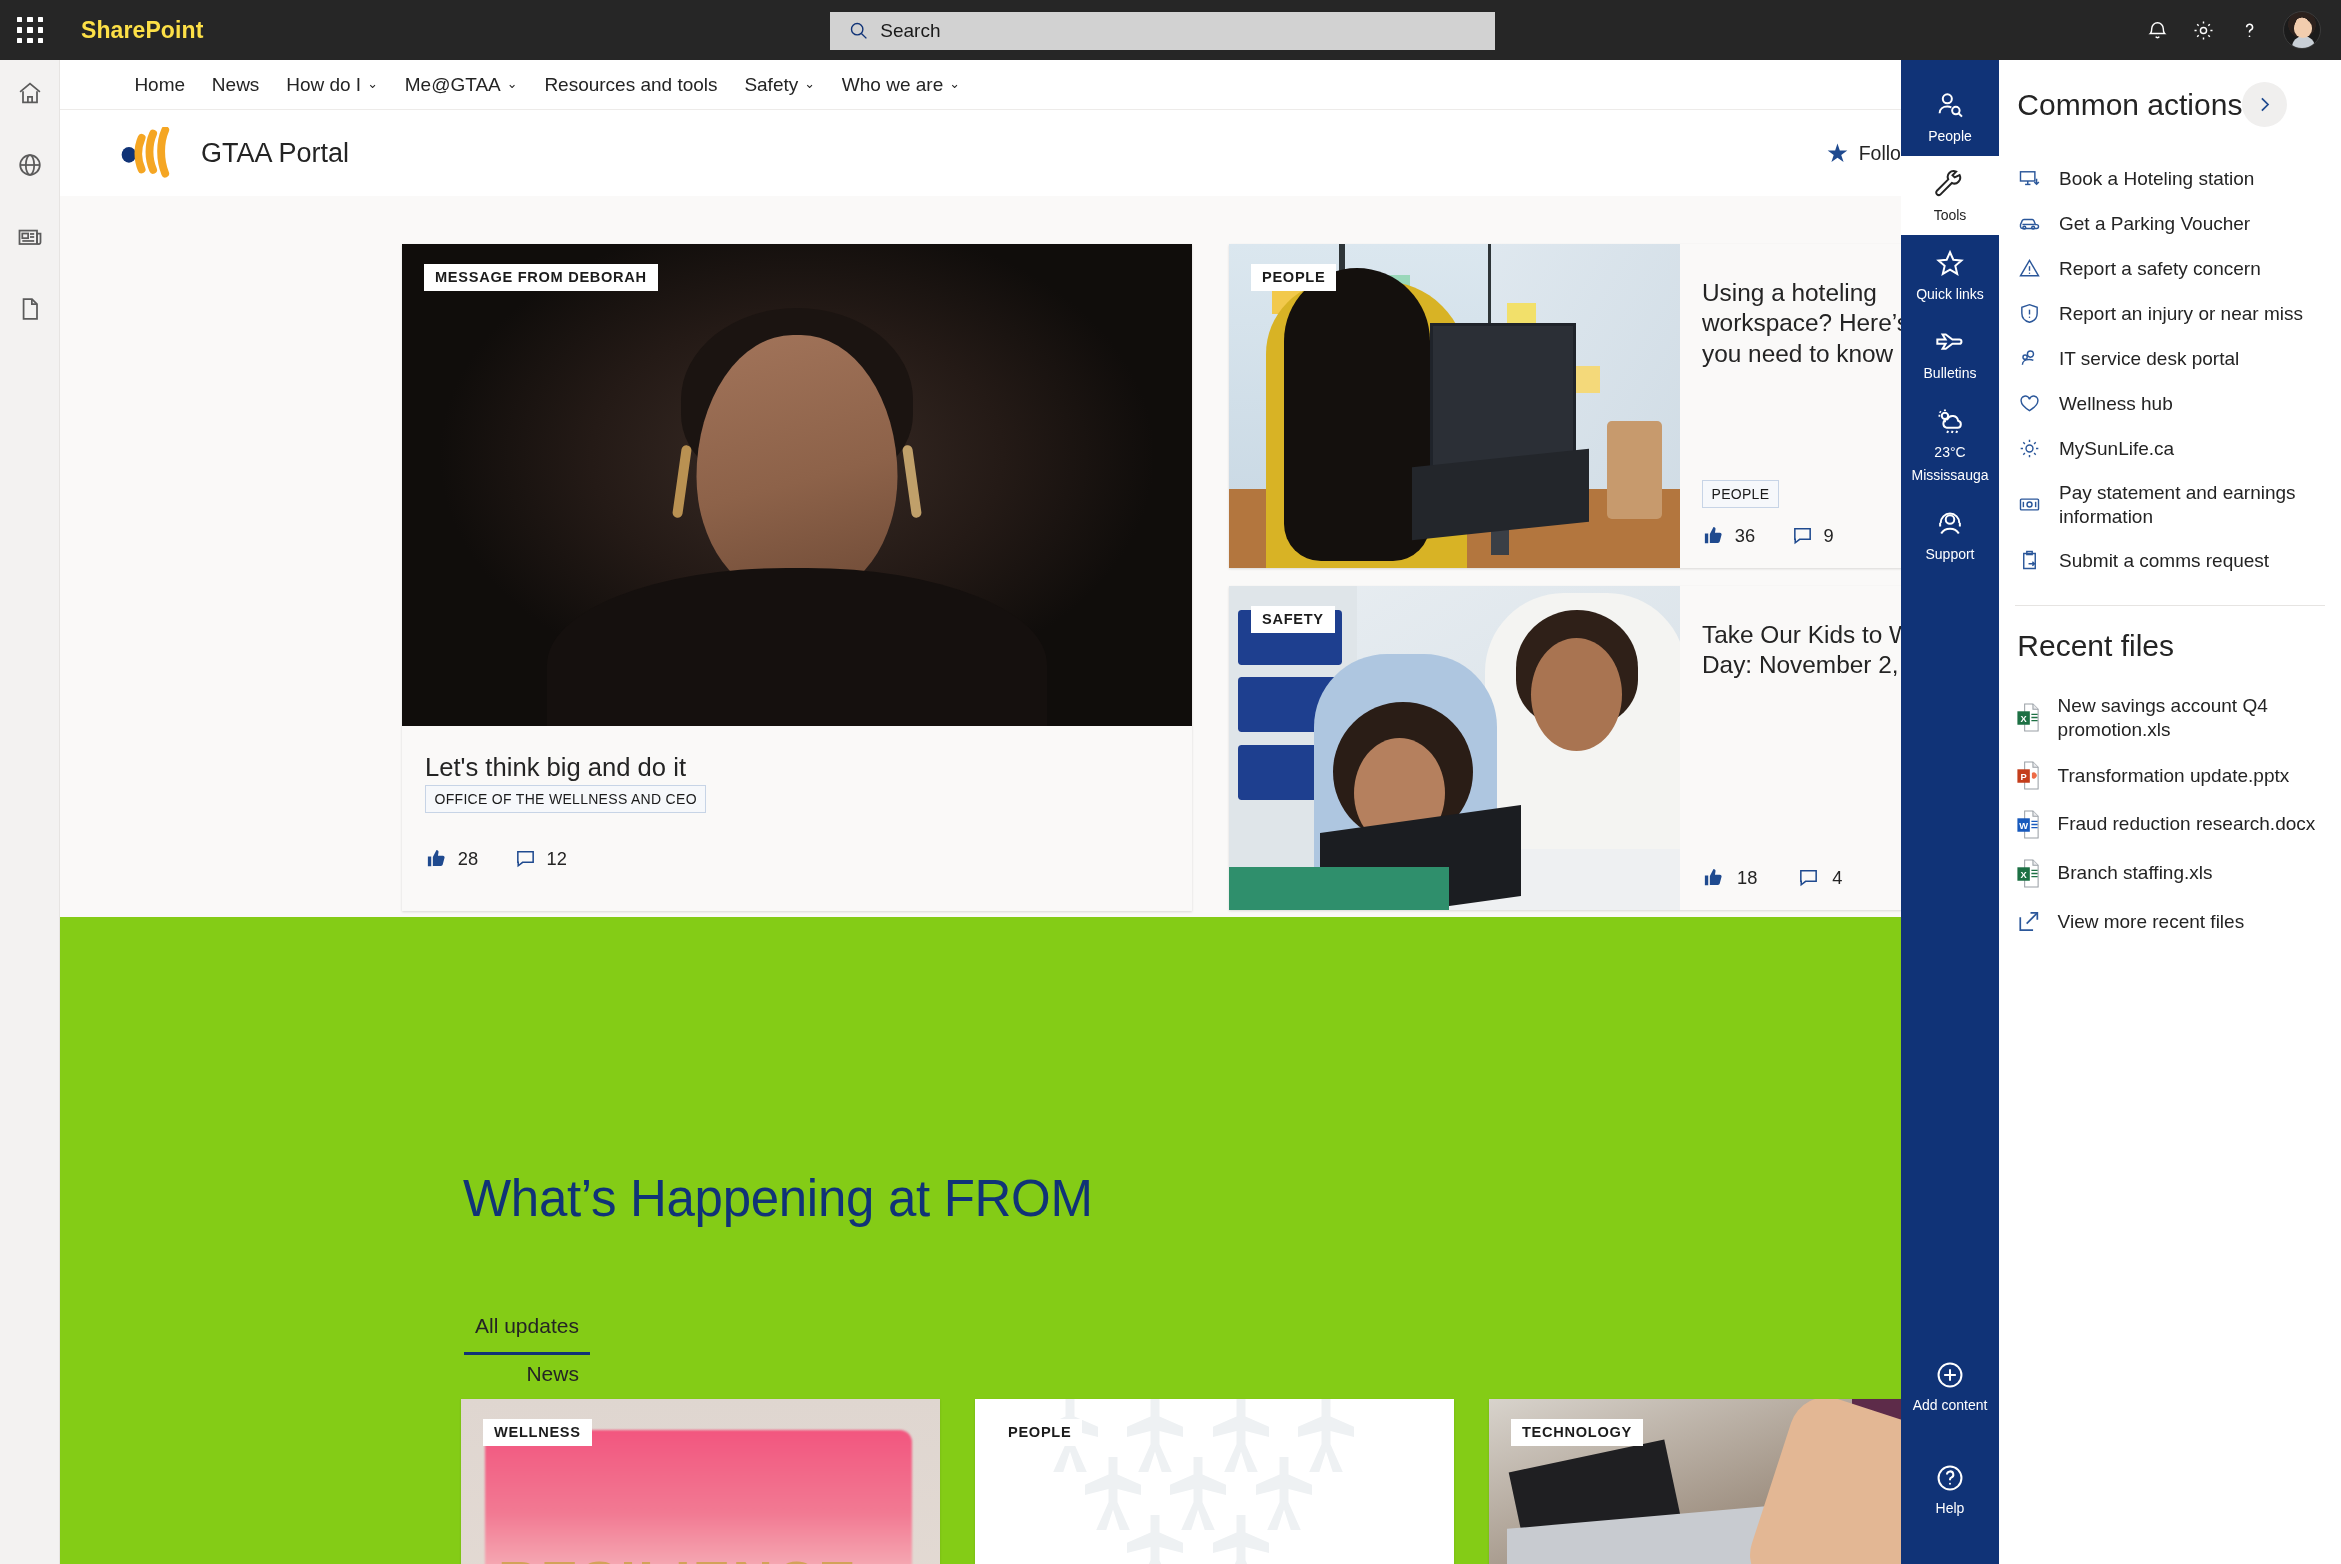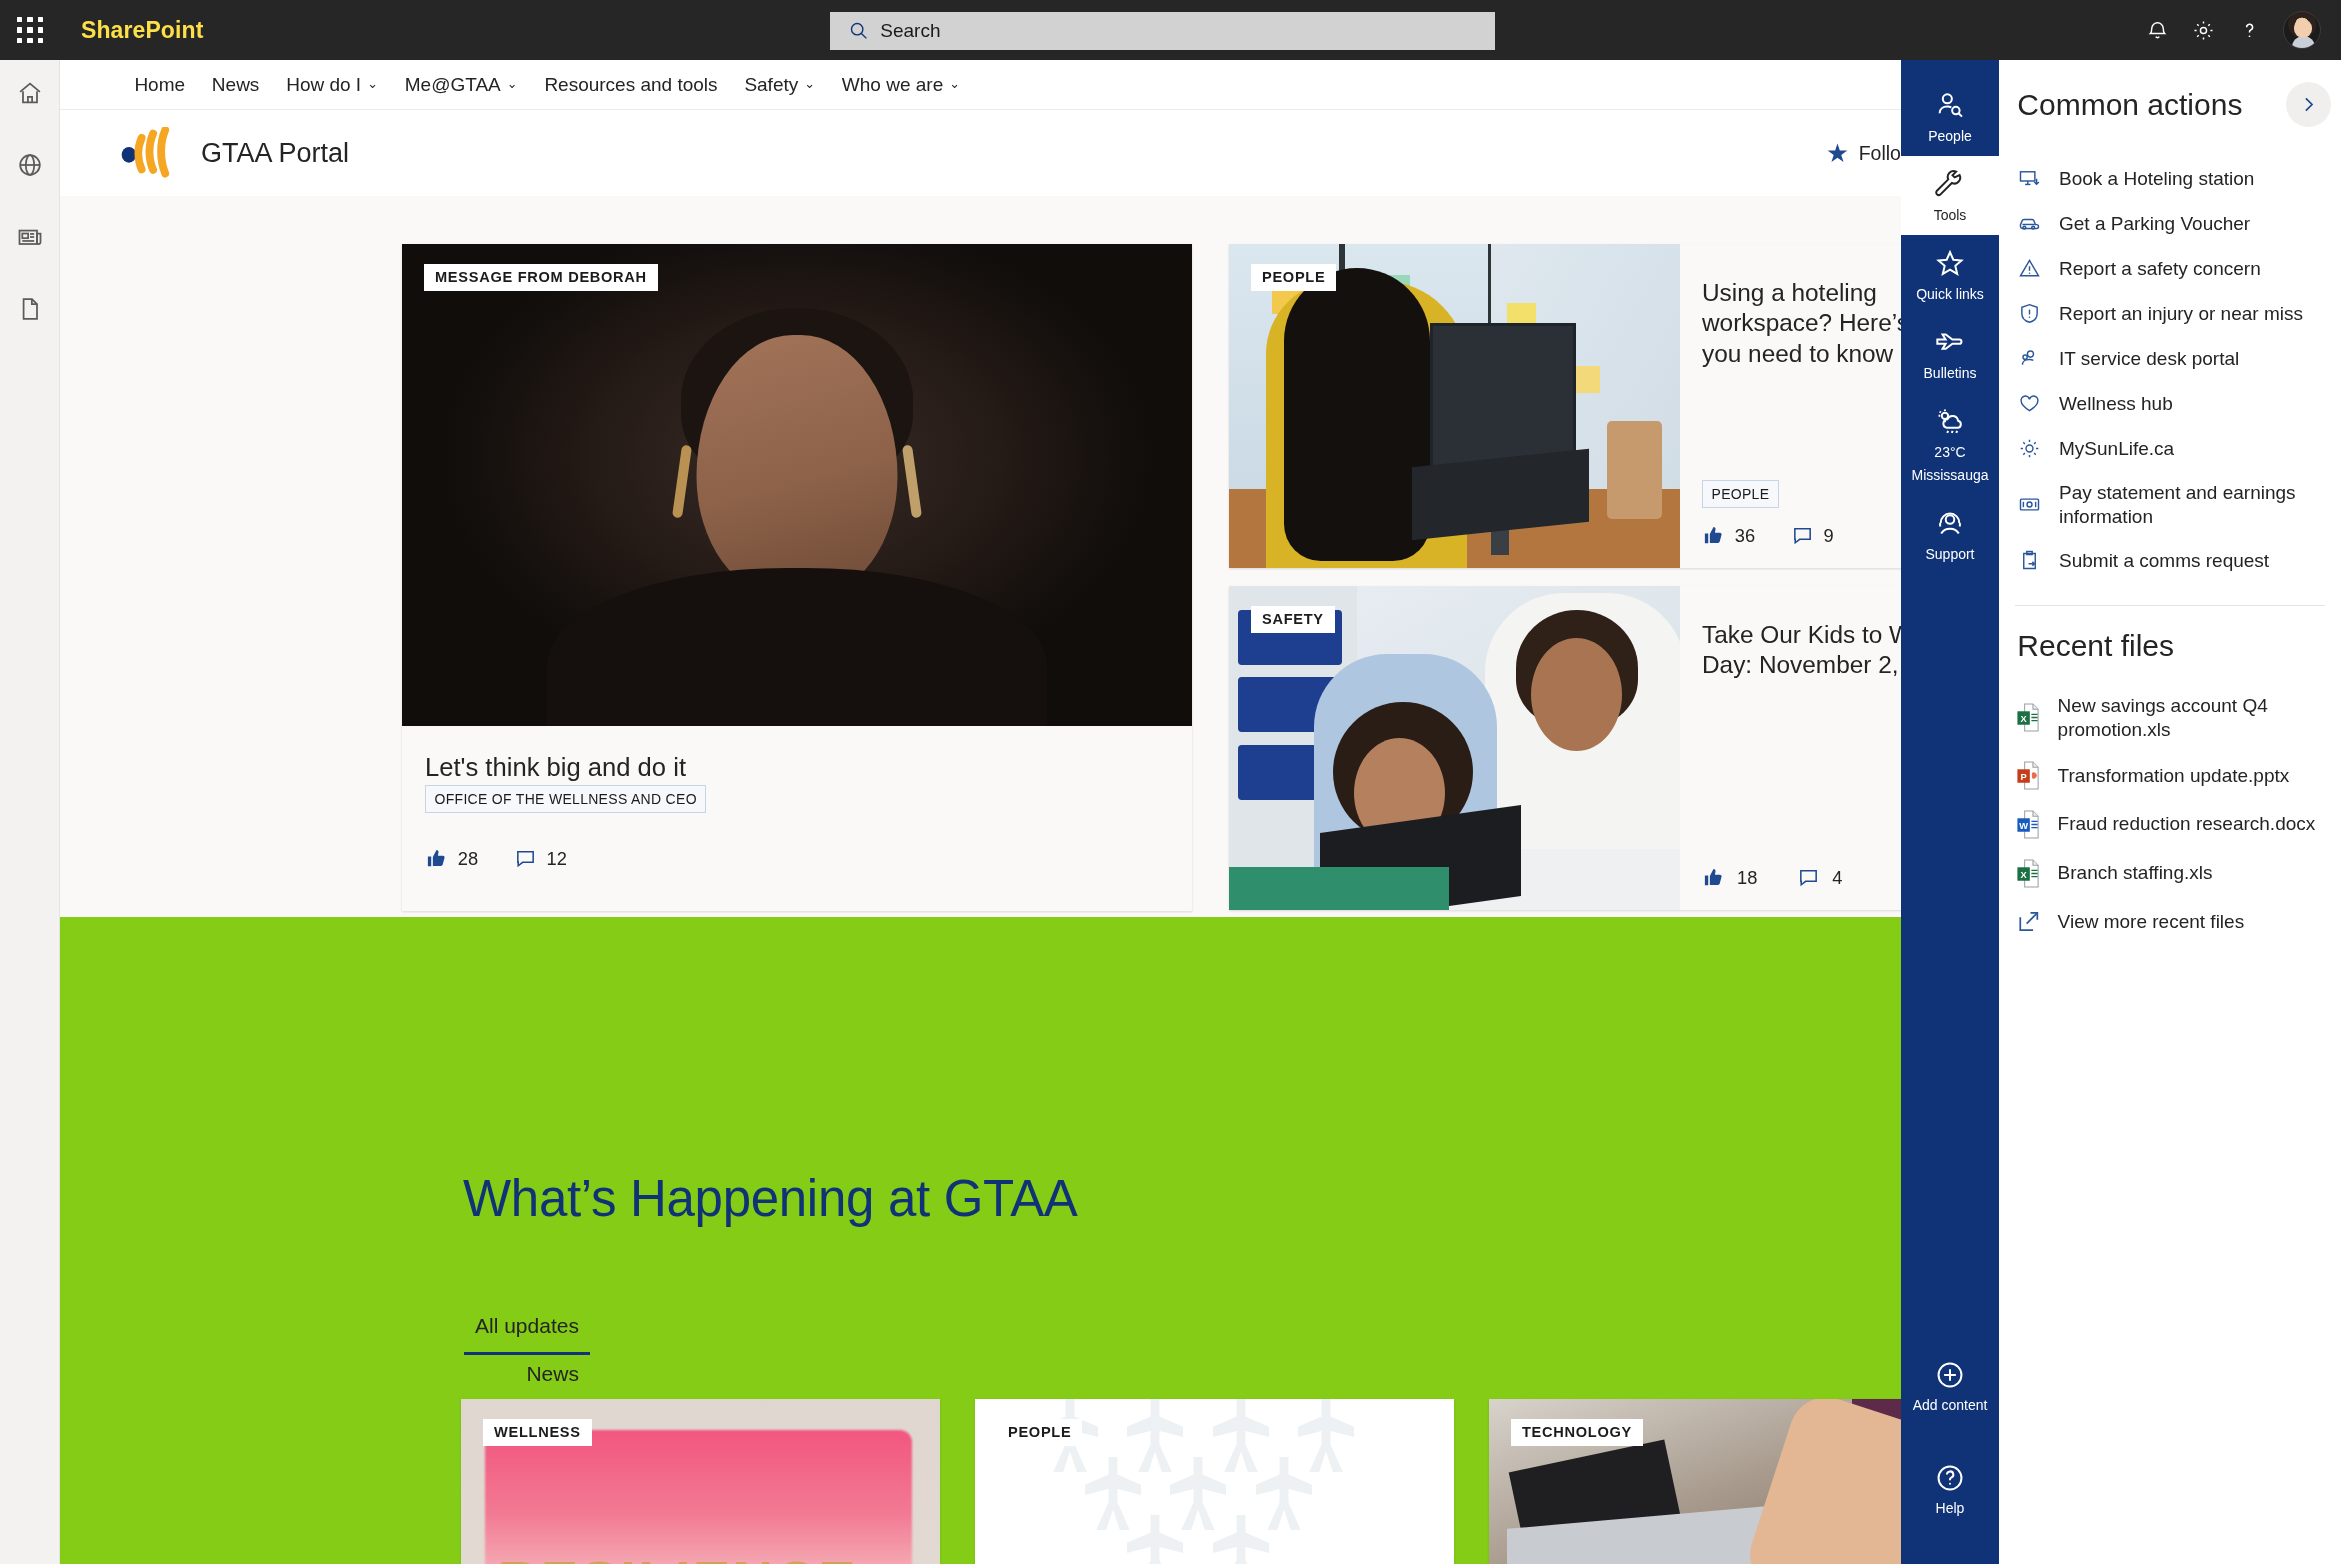--- a/index.html
+++ b/index.html
@@ -298,21 +298,21 @@
   .vbottom { padding-bottom: 37px; width: 98px; }
 
   
   .rpanel {
     position: absolute; right: 0; top: 60px;
     width: 342px; height: 1505px;
     background: #ffffff;
     padding: 22px 0 0 0;
   }
   .rp-head {
-    display: flex; align-items: center; justify-content: space-between;
+    display: flex; align-items: center; 
     padding: 0 18.3px 0 18.3px; margin-bottom: 29px;
   }
   .rp-title { font-size: 30px; color: #242424; font-weight: 400; }
   .collapse-btn {
     width: 45px; height: 45px; border-radius: 50%; background: #f0efee;
     display: flex; align-items: center; justify-content: center;
     color: #1f4a8f; font-size: 24.4px; cursor: pointer; flex: none;
     margin-right: -8.5px;
   }
   .action {
@@ -552,21 +552,21 @@
           <span class="gap"></span>
           <svg width="23" height="23" viewBox="0 0 24 24" fill="none" stroke="#1f4a8f" stroke-width="1.6">
             <path d="M4 5h16v11H9l-4.6 3.6V16H4Z"></path>
           </svg>
           <span class="rcount">4</span>
         </div>
       </div>
     </div>
   </div>
 
-  <div class="wh-title">What’s Happening at GTAA</div>
+  <div class="wh-title">What’s Happening at FROM</div>
 
   <div class="tabs">
     <div class="tab active">
       <span>All updates</span>
     </div>
     <div class="tab">
       <span>News</span>
     </div>
     <div class="tab">
       <span>Yammer</span>

